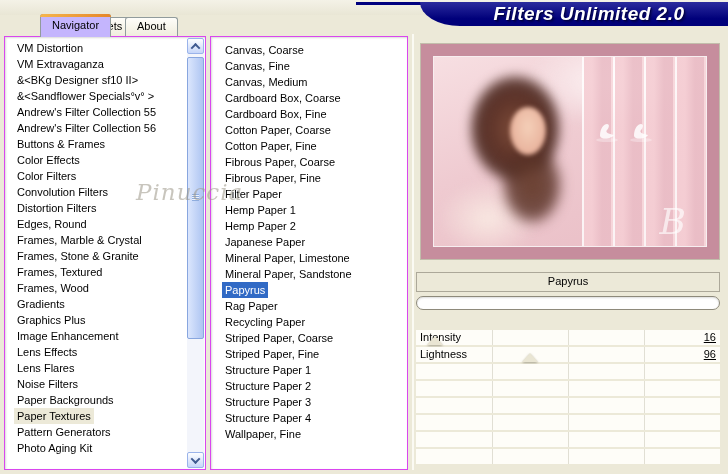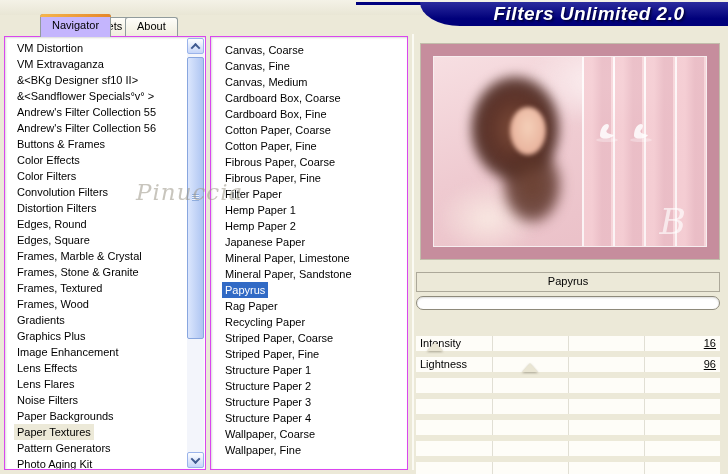--- a/index.html
+++ b/index.html
@@ -56,21 +56,21 @@
   .pv-hair2{position:absolute;left:52px;top:85px;width:92px;height:108px;background:radial-gradient(ellipse 45% 50% at 50% 40%,#6b4030,rgba(86,48,37,.8) 55%,rgba(86,48,37,0) 78%);filter:blur(6px);}
   .pv-face{position:absolute;left:76px;top:50px;width:36px;height:48px;border-radius:50%;background:radial-gradient(ellipse at 50% 42%,#f4cfb8,#e9b49e 66%,rgba(233,180,158,0) 90%);filter:blur(2px);}
   .pv-swans{position:absolute;left:150px;top:58px;width:86px;height:38px;opacity:.9;}
   .pv-frame{position:absolute;left:12px;top:12px;right:12px;bottom:12px;border:1px solid rgba(255,255,255,.85);pointer-events:none;}
   .pv-sign{position:absolute;right:20px;bottom:4px;font-family:"DejaVu Serif",serif;font-style:italic;font-size:36px;color:rgba(255,255,255,.65);pointer-events:none;}
 
   .namebar{position:absolute;left:2px;top:238px;width:302px;height:18px;background:#ece9d8;border:1px solid #aca899;text-align:center;font-size:11px;line-height:17px;}
   .progress{position:absolute;left:2px;top:262px;width:302px;height:12px;background:#fff;border:1px solid #8e8a7b;border-radius:7px;box-shadow:inset 0 1px 2px rgba(0,0,0,.14);}
 
   .params{position:absolute;left:2px;top:296px;width:304px;}
-  .prow{position:relative;height:15px;margin-bottom:2px;background:#fefdf8;font-size:11px;margin-top:6px;}
+  .prow{position:relative;height:15px;margin-bottom:2px;background:#fefdf8;font-size:11px;}
   .plabel{position:absolute;left:4px;top:1px;}
   .pvalue{position:absolute;right:4px;top:1px;text-decoration:underline;}
   .tick{position:absolute;top:0;bottom:0;width:1px;background:rgba(190,186,168,.45);}
   .t25{left:25%;}.t50{left:50%;}.t75{left:75%;}
   .handle{position:absolute;bottom:0;width:0;height:0;border-left:8px solid transparent;border-right:8px solid transparent;border-bottom:9px solid #e9e5d3;filter:drop-shadow(0 1px 1px rgba(140,135,115,.7));}
 </style>
 </head>
 <body>
 
 <div class="app">
@@ -99,21 +99,20 @@
         <div class="li"><span>&amp;&lt;BKg Designer sf10 II&gt;</span></div>
         <div class="li"><span>&amp;&lt;Sandflower Specials°v° &gt;</span></div>
         <div class="li"><span>Andrew's Filter Collection 55</span></div>
         <div class="li"><span>Andrew's Filter Collection 56</span></div>
         <div class="li"><span>Buttons &amp; Frames</span></div>
         <div class="li"><span>Color Effects</span></div>
         <div class="li"><span>Color Filters</span></div>
         <div class="li"><span>Convolution Filters</span></div>
         <div class="li"><span>Distortion Filters</span></div>
         <div class="li"><span>Edges, Round</span></div>
-        <div class="li"><span>Edges, Square</span></div>
         <div class="li"><span>Frames, Marble &amp; Crystal</span></div>
         <div class="li"><span>Frames, Stone &amp; Granite</span></div>
         <div class="li"><span>Frames, Textured</span></div>
         <div class="li"><span>Frames, Wood</span></div>
         <div class="li"><span>Gradients</span></div>
         <div class="li"><span>Graphics Plus</span></div>
         <div class="li"><span>Image Enhancement</span></div>
         <div class="li"><span>Lens Effects</span></div>
         <div class="li"><span>Lens Flares</span></div>
         <div class="li"><span>Noise Filters</span></div>
@@ -154,21 +153,20 @@
         <div class="li"><span>Mineral Paper, Sandstone</span></div>
         <div class="li"><span class="sel-active">Papyrus</span></div>
         <div class="li"><span>Rag Paper</span></div>
         <div class="li"><span>Recycling Paper</span></div>
         <div class="li"><span>Striped Paper, Coarse</span></div>
         <div class="li"><span>Striped Paper, Fine</span></div>
         <div class="li"><span>Structure Paper 1</span></div>
         <div class="li"><span>Structure Paper 2</span></div>
         <div class="li"><span>Structure Paper 3</span></div>
         <div class="li"><span>Structure Paper 4</span></div>
-        <div class="li"><span>Wallpaper, Coarse</span></div>
         <div class="li"><span>Wallpaper, Fine</span></div>
       </div>
   </div>
 
   <div class="watermark">Pinuccia</div>
 
   <div class="right-panel">
     <div class="preview">
       <div class="pv-content">
         <div class="pv-glow"></div>

